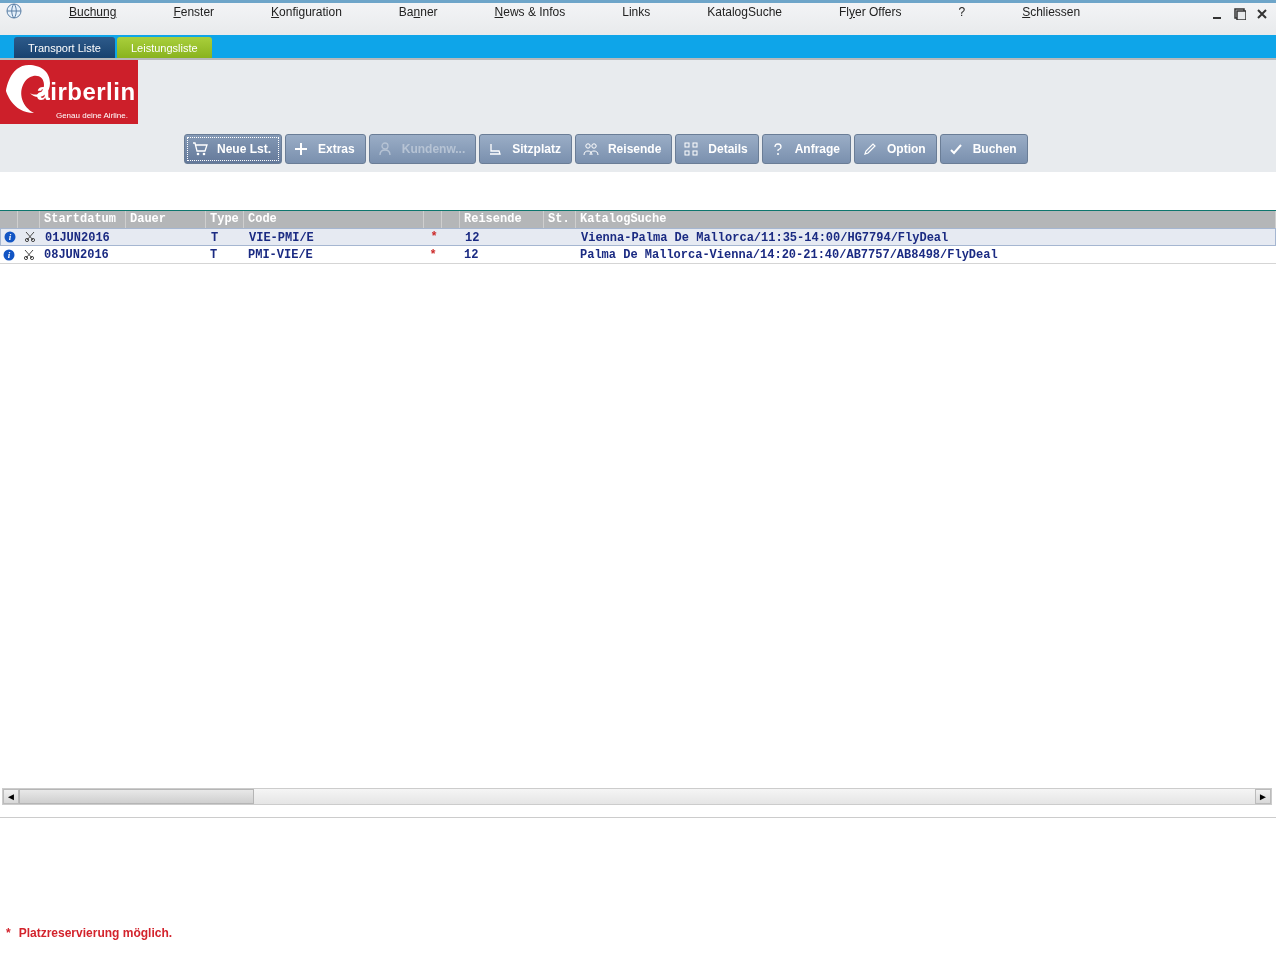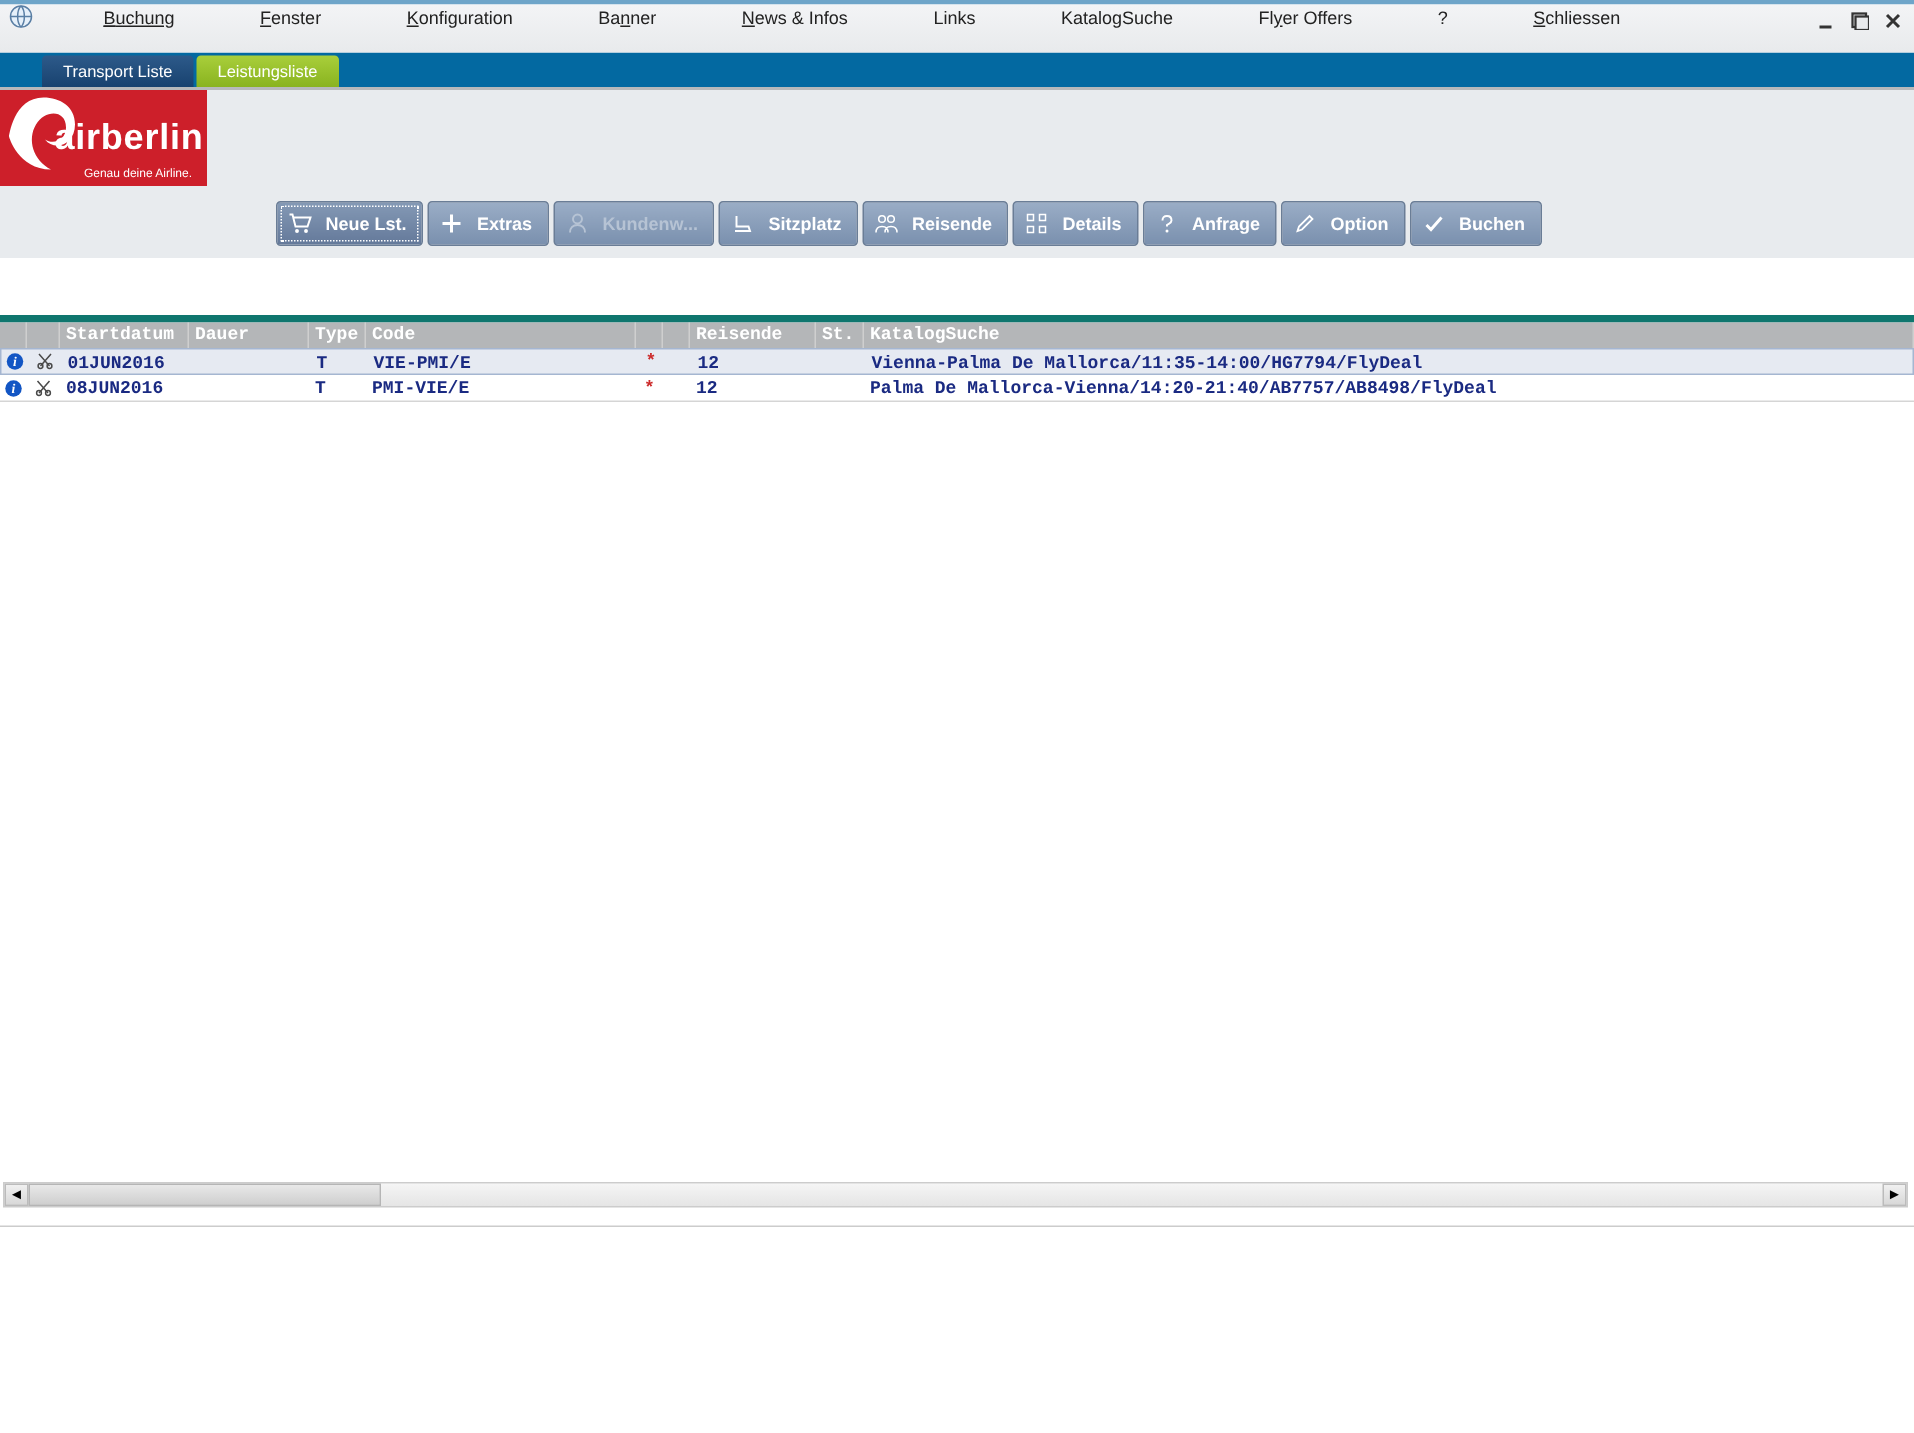--- a/index.html
+++ b/index.html
@@ -8,41 +8,41 @@
   .topstripe { height: 3px; background: #6ea5c9; }
   .menubar { height: 24px; background: linear-gradient(#f3f4f6,#e8eaec); display: flex; align-items: flex-end; padding: 16px 6px; color: #222; position: relative; gap: 39px; }
   .menubar .globe { width:16px; height:16px; margin-right:8px; display:inline-flex; align-items:center; justify-content:center; }
   .menubar .globe svg{display:block}
   .menuitem { margin-right: 18px; cursor: pointer; white-space: nowrap; }
   .menuitem .ul { text-decoration: underline; }
   .wincontrols { position: absolute; right: 6px; top: 3px; display: flex; gap: 6px; align-items:center; }
   .winctl { width:16px; height:16px; display:inline-flex; align-items:center; justify-content:center; cursor:pointer; color:#333; }
   .winctl svg{display:block}
 
-  .tabbar { height: 25px; background: #0369a1; display:flex; align-items:flex-end; padding-left:28px; border-bottom:2px solid #b7b9bb; }
+  .tabbar { height: 25px; background: #0ea5e9; display:flex; align-items:flex-end; padding-left:14px; border-bottom:2px solid #b7b9bb; }
   .tab { height:21px; display:flex; align-items:center; padding:0 14px; font-size:11px; color:#fff; margin-right:2px; border-radius:3px 3px 0 0; cursor:pointer; }
   .tab.blue { background: linear-gradient(#2d5a8a,#18426f); }
   .tab.green { background: linear-gradient(#a9cf3b,#89b31f); }
 
   .banner-area { background:#e8ebee; padding:0 0 8px 0; }
   .logo { width:138px; height:64px; background:#cd1f2a; display:flex; flex-direction:column; align-items:center; justify-content:center; color:#fff; position:relative; }
   .logo .swirl { position:absolute; left:4px; top:3px; }
   .logo .brand { font-size:24px; font-weight:bold; letter-spacing:0.5px; margin-left:34px; }
   .logo .tagline { font-size:8px; position:absolute; bottom:4px; right:10px; color:#fff;margin-top:20px; }
   .agentinfo { padding:6px 8px 4px 8px; font-family:"Courier New",monospace; color:#7d7f80; font-weight:bold; font-size:13px; line-height:19px; }
 
   .toolbar { display:flex; margin:10px 0 0 184px; }
   .tbtn { height:30px; display:flex; align-items:center; padding:0 10px 0 6px; margin-right:3px; background:linear-gradient(#9aadc6,#7a90ae); border:1px solid #6a7d96; border-radius:3px; color:#fff; font-weight:bold; font-size:12px; cursor:pointer; gap:8px; }
   .tbtn.active { background:linear-gradient(#8499b5,#64799a); outline:1px dotted #fff; outline-offset:-4px; }
   .tbtn.disabled { color:#b6c3d4; }
   .tbtn .ic { width:18px; height:18px; display:inline-flex; align-items:center; justify-content:center; }
   .tbtn .ic svg{display:block}
 
   .grid-wrap { margin-top:38px; }
-  .grid { border-top:5px solid #0f766e; }
+  .grid { border-top:1px solid #0f766e; }
   .gridhead { display:flex; height:17px; background:#b4b6b8; color:#fff; font-family:"Courier New",monospace; font-weight:bold; font-size:12px; }
   .gh { border-right:1px solid #cfcfcf; padding:1px 2px 0 4px; overflow:hidden; white-space:nowrap; }
   .c0{width:18px}.c1{width:22px}.c2{width:86px}.c3{width:80px}.c4{width:38px}.c5{width:180px}.c6{width:18px}.c7{width:18px}.c8{width:84px}.c9{width:32px}.c10{flex:1}
   .gridrow { display:flex; height:18px; align-items:center; font-family:"Courier New",monospace; font-weight:bold; color:#1a2a82; font-size:12px; border-bottom:1px solid #d5d5d5; }
   .gc { padding:1px 2px 0 4px; overflow:hidden; white-space:nowrap; }
   .gc.ic { display:flex; align-items:center; justify-content:center; padding:0; }
   .gc .star { color:#cc2b2b; font-weight:bold; }
   .gridrow.sel { background:#e6eaf2; border:1px solid #a5b6d1; height:18px; }
 
   .hscroll { position:absolute; left:2px; right:4px; bottom:150px; height:17px; background:linear-gradient(#f5f5f5,#e5e5e5); border:1px solid #ccc; display:flex; align-items:center; }
@@ -275,14 +275,17 @@
 <div class="hscroll">
   <div class="arrow">◄</div>
   <div class="track">
         <div class="thumb"></div>
       </div>
   <div class="arrow">►</div>
 </div>
 
 <div class="bottom-blank"></div>
 
+<div class="footer">
+  <span class="ast">*</span><span>Platzreservierung möglich.</span>
+</div>
 
 </div>
 
 </body></html>

